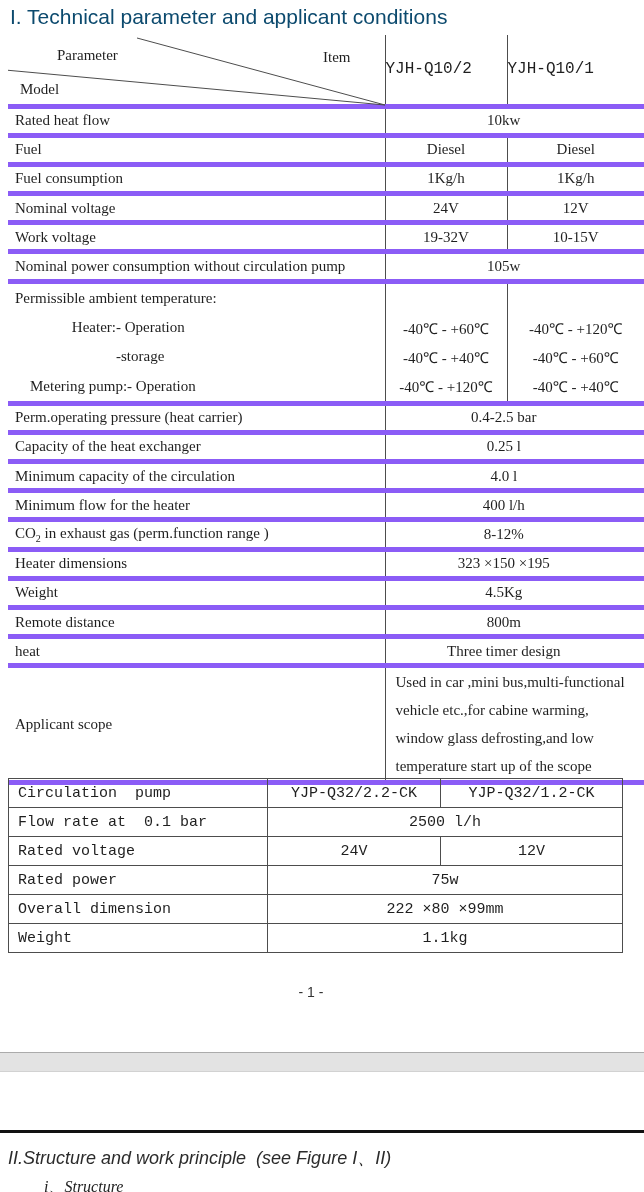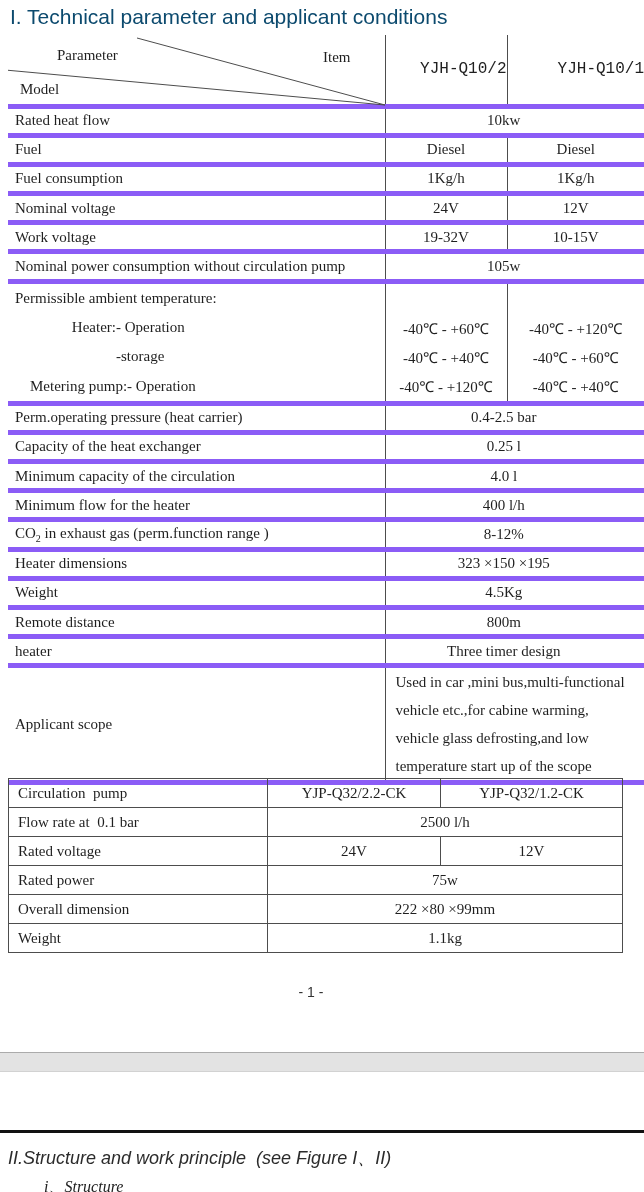--- a/index.html
+++ b/index.html
@@ -19,35 +19,35 @@
   .lbl{padding-left:7px;white-space:pre-wrap;}
   .ctr{text-align:center;margin-left:28px;}
   .mpad{padding-right:22px;}
   .vtop{vertical-align:top;}
   .hdrcell{position:relative;}
   .diag{position:absolute;left:0;top:0;}
   .diag line{stroke:#4d4d4d;stroke-width:1;}
   .hp{position:absolute;left:49px;top:12px;}
   .hi{position:absolute;right:34px;top:14px;}
   .hm{position:absolute;left:12px;top:46px;}
-  .modelcell{text-align:right;font-family:"Liberation Mono","DejaVu Sans Mono",monospace;
+  .modelcell{text-align:left;font-family:"Liberation Mono","DejaVu Sans Mono",monospace;
              font-size:16px;}
   .ln{height:29.25px;display:flex;align-items:center;white-space:nowrap;}
   .vln{justify-content:center;}
   .t-l0{padding-left:7px;}
   .t-l1{padding-left:22px;}
   .t-l2{padding-left:108px;}
   .t-l3{padding-left:22px;}
   .heater{display:inline-block;width:86px;}
   .sln{height:28px;padding-left:10px;}
   sub{font-size:10px;}
   .t2{position:absolute;left:8px;top:778px;width:614px;}
   .t2 td{border:1px solid #4d4d4d;}
   .t2 .lbl{padding-left:9px;}
-  .h-t2{height:29px;}
+  .h-t2{height:29px;font-family:Liberation Mono, monospace;}
   .footer{position:absolute;left:0;top:984px;width:622px;text-align:center;
           font-family:"Liberation Sans",sans-serif;font-size:14px;color:#333;}
   .band{position:absolute;left:0;top:1052px;width:644px;height:18px;background:#e3e3e3;
         border-top:1px solid #ababab;border-bottom:1px solid #d2d2d2;}
   .rule{position:absolute;left:0;top:1130px;width:644px;height:3px;background:#111;}
   .h2{position:absolute;left:8px;top:1146px;font-family:"Liberation Sans",sans-serif;
       font-size:18px;color:#2b2b2b;white-space:pre-wrap;font-style:italic;}
   .partial{position:absolute;left:44px;top:1177px;font-style:italic;font-size:16px;color:#222;}
 </style>
 </head>
@@ -151,29 +151,29 @@
         </tr>
         <tr class="h-std">
           <td class="lbl b-b b-r">Weight</td>
           <td class="ctr b-b mpad" colspan="2">4.5Kg</td>
         </tr>
         <tr class="h-std">
           <td class="lbl b-b b-r">Remote distance</td>
           <td class="ctr b-b mpad" colspan="2">800m</td>
         </tr>
         <tr class="h-std">
-          <td class="lbl b-b b-r">heater</td>
+          <td class="lbl b-b b-r">heat</td>
           <td class="ctr b-b mpad" colspan="2">Three timer design</td>
         </tr>
         <tr class="h-scope">
           <td class="lbl b-b b-r">Applicant scope</td>
           <td class="b-b vtop" colspan="2">
             <div class="ln sln">Used in car ,mini bus,multi-functional</div>
             <div class="ln sln">vehicle etc.,for cabine warming,</div>
-            <div class="ln sln">vehicle glass defrosting,and low</div>
+            <div class="ln sln">window glass defrosting,and low</div>
             <div class="ln sln">temperature start up of the scope</div>
           </td>
         </tr>
       </tbody>
   </table>
 
   <table class="t2">
     <colgroup>
         <col style="width:259px">
         <col style="width:173px">

